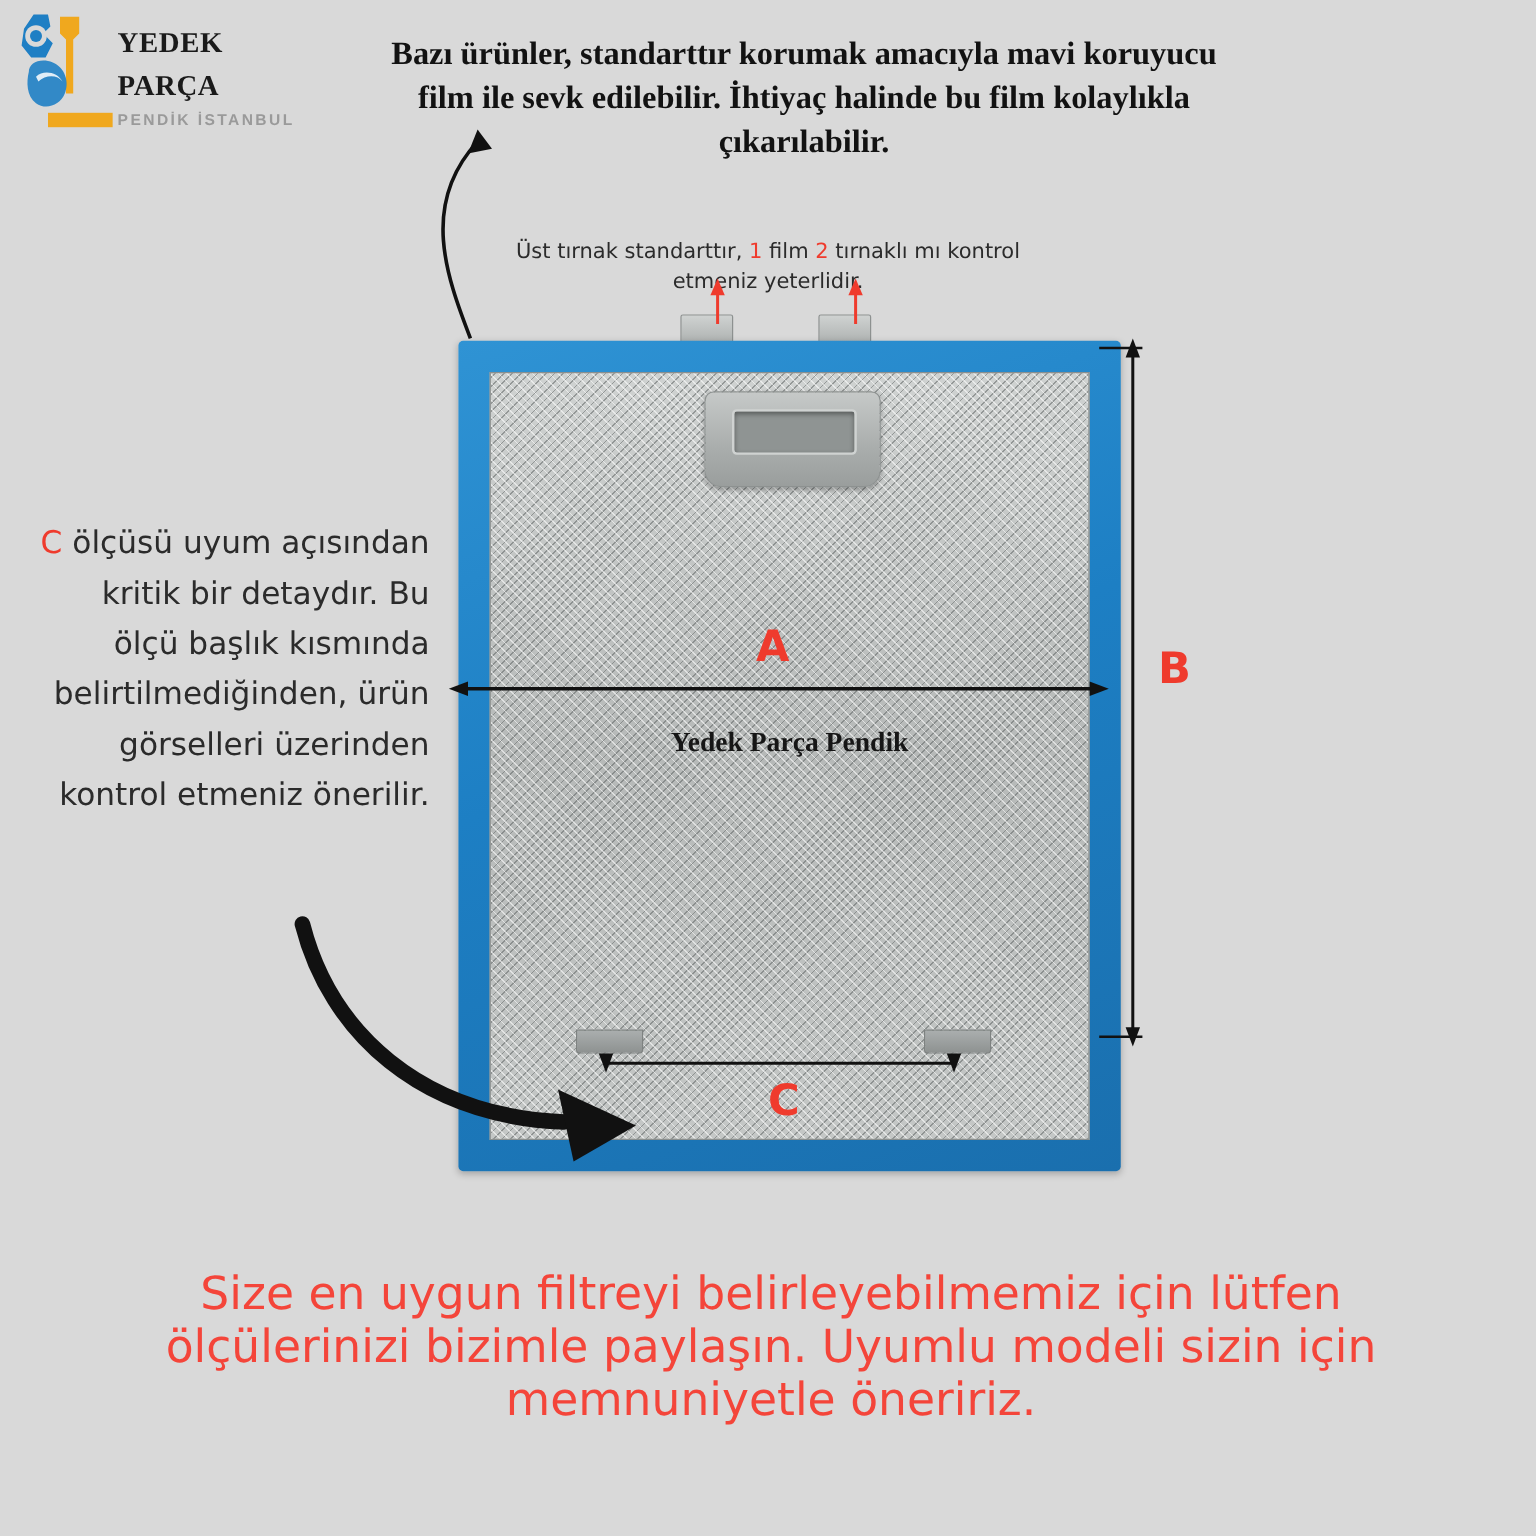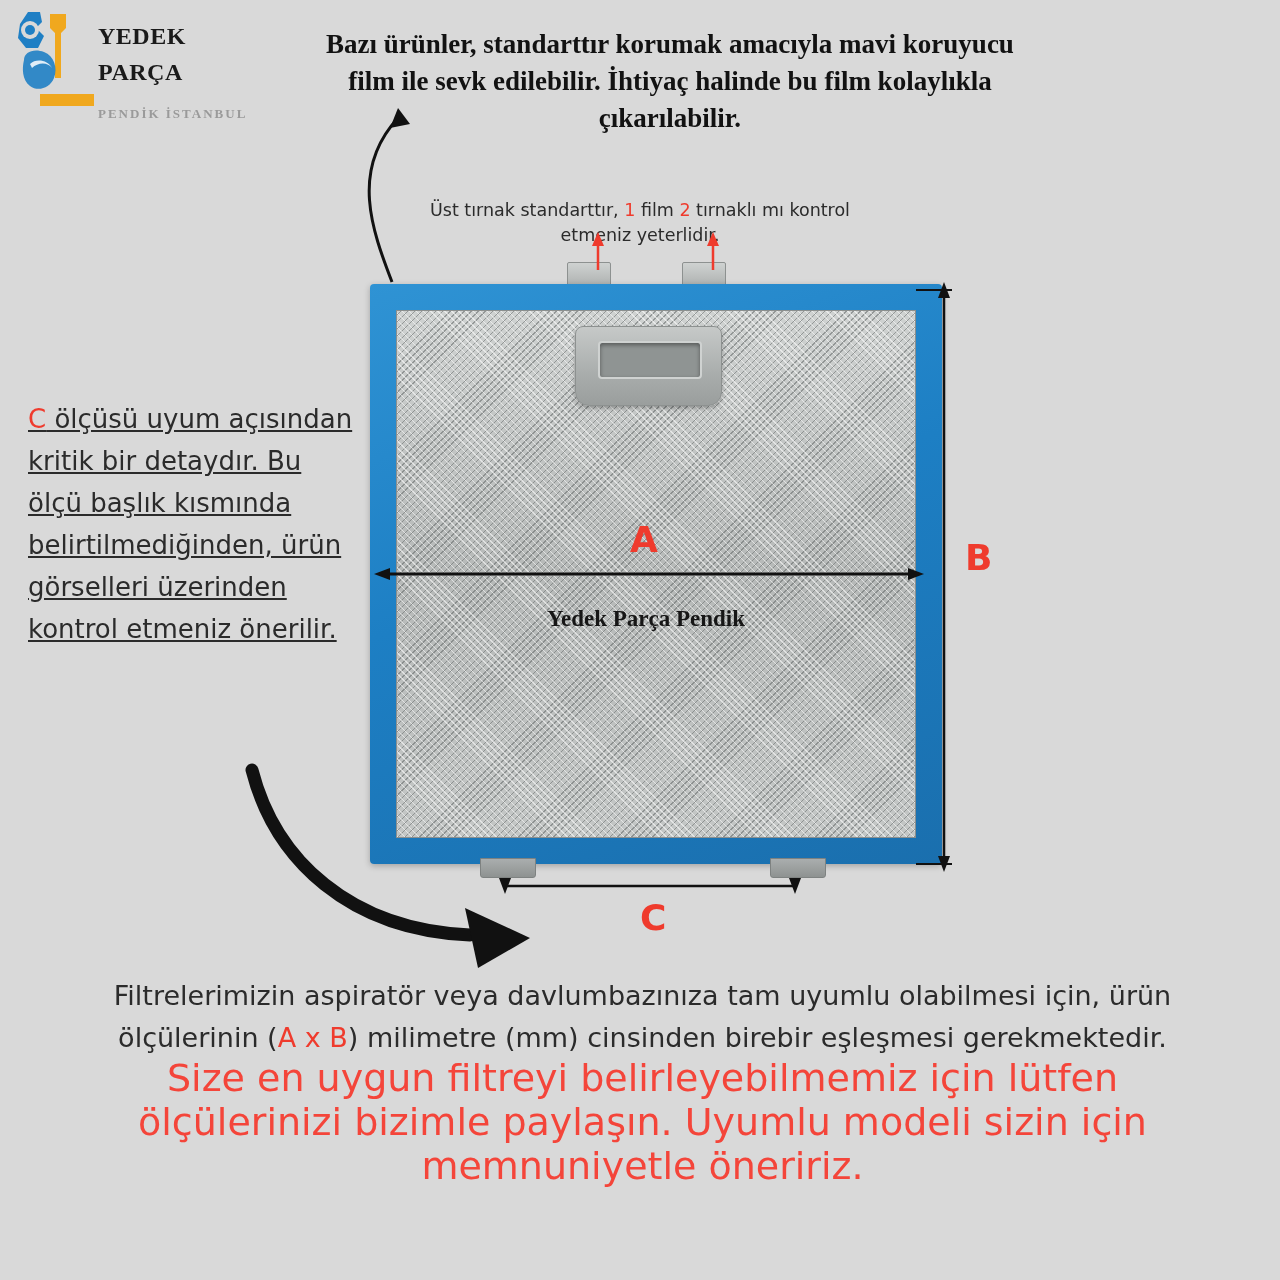--- a/index.html
+++ b/index.html
@@ -39,22 +39,22 @@
   }
   .logo-line {
     font-family: "Liberation Serif", serif;
     font-weight: bold;
     font-size: 24px;
     line-height: 36px;
     color: #1a1a1a;
     letter-spacing: 0.5px;
   }
   .logo-sub {
-    margin-top: 16px;
-    font-family: Liberation Serif, serif;
+    margin-top: 2px;
+    font-family: Liberation Sans, sans-serif;
     font-weight: bold;
     font-size: 13px;
     letter-spacing: 2px;
     color: #9a9a9a;
   }
 
   
   .headline {
     position: absolute;
     left: 300px;
@@ -87,28 +87,27 @@
   
   .filter-wrap {
     position: absolute;
     left: 370px;
     top: 262px;
     width: 560px;
     height: 620px;
   }
   .filter-frame {
     position: absolute;
-    left: 0;
+    left: 12px;
     top: 22px;
     width: 552px;
-    height: 580px;
+    height: 692px;
     background: linear-gradient(160deg, #2f93d4 0%, #1d7fc4 45%, #1a6fae 100%);
     border-radius: 4px;
     box-shadow: 0 2px 6px rgba(0,0,0,0.25);
-    padding-left: 20px;
   }
   .filter-mesh {
     position: absolute;
     left: 26px;
     top: 26px;
     right: 26px;
     bottom: 26px;
     background-color: #b9bcbb;
     background-image:
       repeating-linear-gradient(45deg, rgba(255,255,255,0.55) 0 1px, rgba(0,0,0,0.0) 1px 5px),
@@ -192,28 +191,27 @@
     position: absolute;
     left: 0; top: 0;
     width: 1280px; height: 1280px;
     pointer-events: none;
   }
 
   
   .left-note {
     position: absolute;
     left: 28px;
-    top: 398px;
+    top: 432px;
     width: 330px;
-    text-align: left;
+    text-align: right;
     font-family: "DejaVu Sans", sans-serif;
     font-size: 26px;
     line-height: 42px;
     color: #2b2b2b;
-    text-decoration: underline;
   }
 
   
   .bottom-note {
     position: absolute;
     left: 110px;
     top: 975px;
     width: 1065px;
     text-align: center;
     font-family: "DejaVu Sans", sans-serif;
@@ -312,19 +310,16 @@
   </svg>
 
   <div class="dim-letter label-A">A</div>
   <div class="dim-letter label-B">B</div>
   <div class="dim-letter label-C">C</div>
 
   <div class="left-note">
     <span class="red">C</span><span> ölçüsü uyum açısından kritik bir detaydır. Bu ölçü başlık kısmında belirtilmediğinden, ürün görselleri üzerinden kontrol etmeniz önerilir.</span>
   </div>
 
-  <div class="bottom-note">
-    <span>Filtrelerimizin aspiratör veya davlumbazınıza tam uyumlu olabilmesi için, ürün ölçülerinin (</span><span class="red">A</span><span class="red"> x </span><span class="red">B</span><span>) milimetre (mm) cinsinden birebir eşleşmesi gerekmektedir.</span>
-  </div>
 
   <div class="bottom-cta">Size en uygun filtreyi belirleyebilmemiz için lütfen ölçülerinizi bizimle paylaşın. Uyumlu modeli sizin için memnuniyetle öneririz.</div>
 
 </div>
 
 </body></html>

